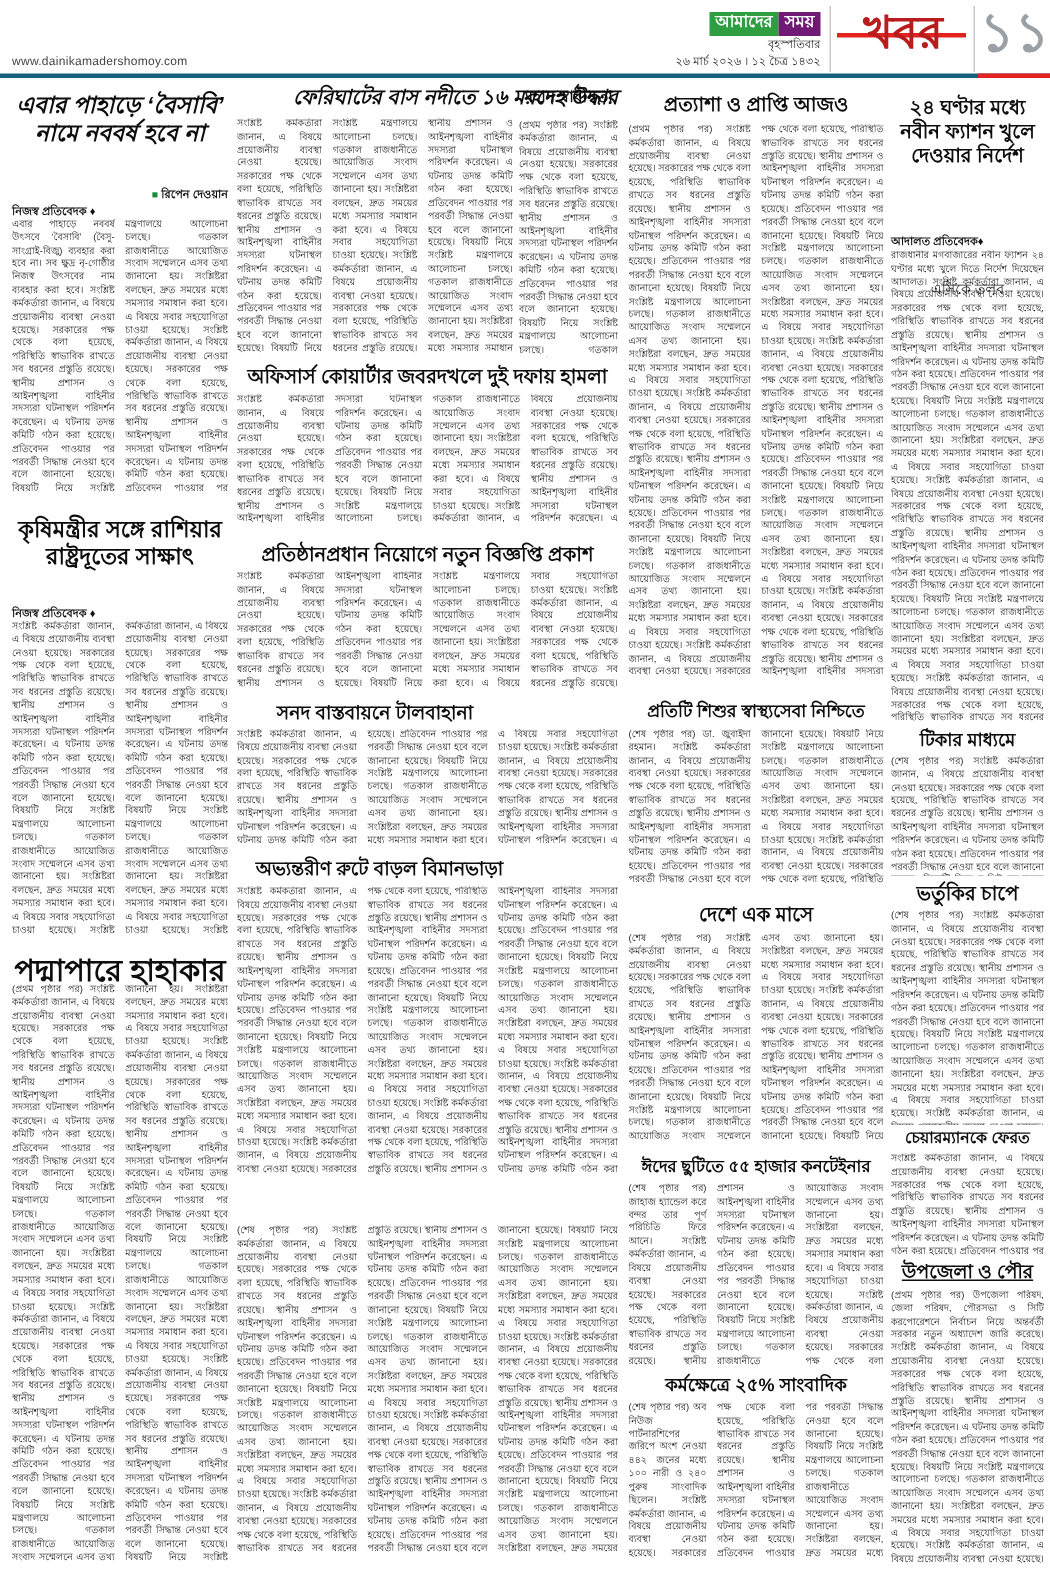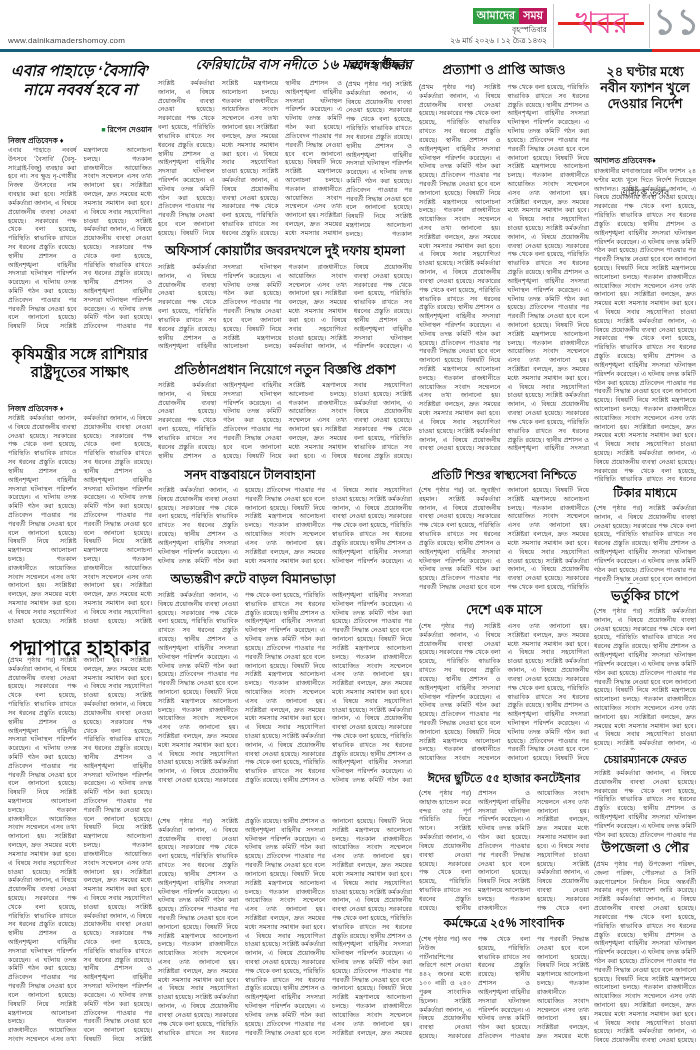--- a/index.html
+++ b/index.html
@@ -7,21 +7,21 @@
         font-family:"Liberation Sans",sans-serif;color:#111;}
   .abs{position:absolute;}
   
   .site-url{font-size:8px;color:#444;letter-spacing:.2px;}
   .rule{background:#16607c;height:3px;}
   .rule-accent{background:#e3231e;height:3px;}
   .logo-box{display:inline-block;color:#fff;font-weight:bold;font-size:11px;padding:1px 4px 2px;line-height:1.2;}
   .day{font-size:7.5px;color:#222;text-align:right;}
   .pubdate{font-size:7.5px;color:#222;text-align:right;}
   .vsep{width:1px;background:#c9c9c9;}
-  .section-title{font-size:30px;font-weight:normal;color:#ec4899;line-height:1;z-index:2;}
+  .section-title{font-size:30px;font-weight:bold;color:#b91c1c;line-height:1;z-index:2;}
   .section-redline{background:#e3231e;height:2.5px;z-index:1;}
   .pageno{font-size:36px;font-weight:bold;color:#9aa0a5;line-height:1;}
   
   .hl{font-weight:bold;color:#0d0d0d;line-height:1.22;text-align:center;}
   .hl-left{text-align:right;font-style:italic;}
   .sub{font-size:9.5px;color:#222;text-align:center;margin-top:48px;}
   .byl{font-size:7.5px;font-weight:bold;color:#111;}
   .byl-r{font-size:7.5px;font-weight:bold;color:#111;text-align:right;}
   .bullet-sq{color:#1c8a3c;font-size:7px;}
   .body{font-size:6.3px;line-height:1.4;text-align:justify;color:#1c1c1c;
@@ -29,21 +29,21 @@
   .c2{column-count:2;} .c3{column-count:3;} .c4{column-count:4;}
 </style>
 </head>
 <body>
 
 <div id="page">
 
   <div class="abs site-url" style="left:8px;top:36px;width:220px;">www.dainikamadershomoy.com</div>
 
   <div class="abs" style="left:447px;top:5px;width:100px;text-align:right;">
-    <span class="logo-box" style="background:#2f9e41;">আমাদের</span><span class="logo-box" style="background:#be185d;">সময়</span>
+    <span class="logo-box" style="background:#2f9e41;">আমাদের</span><span class="logo-box" style="background:#701a75;">সময়</span>
   </div>
   <div class="abs day" style="left:447px;top:24px;width:100px;">বৃহস্পতিবার</div>
   <div class="abs pubdate" style="left:407px;top:35px;width:140px;">২৬ মার্চ ২০২৬ । ১২ চৈত্র ১৪৩২</div>
 
   <div class="abs vsep" style="left:553px;top:4px;height:44px;"></div>
   <div class="abs section-redline" style="left:558px;top:22px;width:86px;"></div>
   <div class="abs section-title" style="left:558px;top:8px;width:88px;text-align:center;">খবর</div>
   <div class="abs vsep" style="left:649px;top:4px;height:44px;"></div>
   <div class="abs pageno" style="left:653px;top:4px;width:45px;text-align:center;">১১</div>
 
@@ -104,16 +104,16 @@
 
   <div class="abs hl" style="left:594px;top:486px;width:102px;font-size:12px;">টিকার মাধ্যমে</div>
   <div class="abs body" style="left:594px;top:504px;width:102px;height:80px;">(শেষ পৃষ্ঠার পর) সংশ্লিষ্ট কর্মকর্তারা জানান, এ বিষয়ে প্রয়োজনীয় ব্যবস্থা নেওয়া হয়েছে। সরকারের পক্ষ থেকে বলা হয়েছে, পরিস্থিতি স্বাভাবিক রাখতে সব ধরনের প্রস্তুতি রয়েছে। স্থানীয় প্রশাসন ও আইনশৃঙ্খলা বাহিনীর সদস্যরা ঘটনাস্থল পরিদর্শন করেছেন। এ ঘটনায় তদন্ত কমিটি গঠন করা হয়েছে। প্রতিবেদন পাওয়ার পর পরবর্তী সিদ্ধান্ত নেওয়া হবে বলে জানানো হয়েছে। বিষয়টি নিয়ে সংশ্লিষ্ট মন্ত্রণালয়ে আলোচনা চলছে। গতকাল রাজধানীতে আয়োজিত সংবাদ সম্মেলনে এসব তথ্য জানানো হয়। সংশ্লিষ্টরা বলছেন, দ্রুত সময়ের মধ্যে সমস্যার সমাধান করা হবে। এ বিষয়ে সবার সহযোগিতা চাওয়া হয়েছে। সংশ্লিষ্ট কর্মকর্তারা জানান, এ বিষয়ে প্রয়োজনীয় ব্যবস্থা নেওয়া হয়েছে। সরকারের পক্ষ থেকে বলা হয়েছে, পরিস্থিতি স্বাভাবিক রাখতে সব ধরনের প্রস্তুতি রয়েছে। স্থানীয় প্রশাসন ও আইনশৃঙ্খলা বাহিনীর সদস্যরা ঘটনাস্থল পরিদর্শন করেছেন। এ ঘটনায় তদন্ত কমিটি গঠন করা হয়েছে। প্রতিবেদন পাওয়ার পর পরবর্তী সিদ্ধান্ত নেওয়া হবে বলে জানানো হয়েছে। বিষয়টি নিয়ে সংশ্লিষ্ট মন্ত্রণালয়ে আলোচনা চলছে। গতকাল রাজধানীতে আয়োজিত সংবাদ সম্মেলনে এসব তথ্য জানানো হয়। সংশ্লিষ্টরা বলছেন, দ্রুত সময়ের মধ্যে সমস্যার সমাধান করা হবে। এ বিষয়ে সবার সহযোগিতা চাওয়া হয়েছে। </div>
 
   <div class="abs hl" style="left:594px;top:588px;width:102px;font-size:13px;">ভর্তুকির চাপে</div>
   <div class="abs body" style="left:594px;top:607px;width:102px;height:143px;">(শেষ পৃষ্ঠার পর) সংশ্লিষ্ট কর্মকর্তারা জানান, এ বিষয়ে প্রয়োজনীয় ব্যবস্থা নেওয়া হয়েছে। সরকারের পক্ষ থেকে বলা হয়েছে, পরিস্থিতি স্বাভাবিক রাখতে সব ধরনের প্রস্তুতি রয়েছে। স্থানীয় প্রশাসন ও আইনশৃঙ্খলা বাহিনীর সদস্যরা ঘটনাস্থল পরিদর্শন করেছেন। এ ঘটনায় তদন্ত কমিটি গঠন করা হয়েছে। প্রতিবেদন পাওয়ার পর পরবর্তী সিদ্ধান্ত নেওয়া হবে বলে জানানো হয়েছে। বিষয়টি নিয়ে সংশ্লিষ্ট মন্ত্রণালয়ে আলোচনা চলছে। গতকাল রাজধানীতে আয়োজিত সংবাদ সম্মেলনে এসব তথ্য জানানো হয়। সংশ্লিষ্টরা বলছেন, দ্রুত সময়ের মধ্যে সমস্যার সমাধান করা হবে। এ বিষয়ে সবার সহযোগিতা চাওয়া হয়েছে। সংশ্লিষ্ট কর্মকর্তারা জানান, এ বিষয়ে প্রয়োজনীয় ব্যবস্থা নেওয়া হয়েছে। সরকারের পক্ষ থেকে বলা হয়েছে, পরিস্থিতি স্বাভাবিক রাখতে সব ধরনের প্রস্তুতি রয়েছে। স্থানীয় প্রশাসন ও আইনশৃঙ্খলা বাহিনীর সদস্যরা ঘটনাস্থল পরিদর্শন করেছেন। এ ঘটনায় তদন্ত কমিটি গঠন করা হয়েছে। প্রতিবেদন পাওয়ার পর পরবর্তী সিদ্ধান্ত নেওয়া হবে বলে জানানো হয়েছে। বিষয়টি নিয়ে সংশ্লিষ্ট মন্ত্রণালয়ে আলোচনা চলছে। গতকাল রাজধানীতে আয়োজিত সংবাদ সম্মেলনে এসব তথ্য জানানো হয়। সংশ্লিষ্টরা বলছেন, দ্রুত সময়ের মধ্যে সমস্যার সমাধান করা হবে। এ বিষয়ে সবার সহযোগিতা চাওয়া হয়েছে। </div>
 
   <div class="abs hl" style="left:594px;top:753px;width:102px;font-size:10.5px;">চেয়ারম্যানকে ফেরত</div>
   <div class="abs body" style="left:594px;top:769px;width:102px;height:69px;">সংশ্লিষ্ট কর্মকর্তারা জানান, এ বিষয়ে প্রয়োজনীয় ব্যবস্থা নেওয়া হয়েছে। সরকারের পক্ষ থেকে বলা হয়েছে, পরিস্থিতি স্বাভাবিক রাখতে সব ধরনের প্রস্তুতি রয়েছে। স্থানীয় প্রশাসন ও আইনশৃঙ্খলা বাহিনীর সদস্যরা ঘটনাস্থল পরিদর্শন করেছেন। এ ঘটনায় তদন্ত কমিটি গঠন করা হয়েছে। প্রতিবেদন পাওয়ার পর পরবর্তী সিদ্ধান্ত নেওয়া হবে বলে জানানো হয়েছে। বিষয়টি নিয়ে সংশ্লিষ্ট মন্ত্রণালয়ে আলোচনা চলছে। গতকাল রাজধানীতে আয়োজিত সংবাদ সম্মেলনে এসব তথ্য জানানো হয়। সংশ্লিষ্টরা বলছেন, দ্রুত সময়ের মধ্যে সমস্যার সমাধান করা হবে। এ বিষয়ে সবার সহযোগিতা চাওয়া হয়েছে। </div>
 
-  <div class="abs hl" style="left:594px;top:841px;width:102px;font-size:12.5px;">উপজেলা ও পৌর</div>
+  <div class="abs hl" style="left:594px;top:841px;width:102px;font-size:12.5px;text-decoration:underline;">উপজেলা ও পৌর</div>
   <div class="abs body" style="left:594px;top:860px;width:102px;height:184px;">(প্রথম পৃষ্ঠার পর) উপজেলা পরিষদ, জেলা পরিষদ, পৌরসভা ও সিটি করপোরেশনে নির্বাচন নিয়ে অন্তর্বর্তী সরকার নতুন অধ্যাদেশ জারি করেছে। সংশ্লিষ্ট কর্মকর্তারা জানান, এ বিষয়ে প্রয়োজনীয় ব্যবস্থা নেওয়া হয়েছে। সরকারের পক্ষ থেকে বলা হয়েছে, পরিস্থিতি স্বাভাবিক রাখতে সব ধরনের প্রস্তুতি রয়েছে। স্থানীয় প্রশাসন ও আইনশৃঙ্খলা বাহিনীর সদস্যরা ঘটনাস্থল পরিদর্শন করেছেন। এ ঘটনায় তদন্ত কমিটি গঠন করা হয়েছে। প্রতিবেদন পাওয়ার পর পরবর্তী সিদ্ধান্ত নেওয়া হবে বলে জানানো হয়েছে। বিষয়টি নিয়ে সংশ্লিষ্ট মন্ত্রণালয়ে আলোচনা চলছে। গতকাল রাজধানীতে আয়োজিত সংবাদ সম্মেলনে এসব তথ্য জানানো হয়। সংশ্লিষ্টরা বলছেন, দ্রুত সময়ের মধ্যে সমস্যার সমাধান করা হবে। এ বিষয়ে সবার সহযোগিতা চাওয়া হয়েছে। সংশ্লিষ্ট কর্মকর্তারা জানান, এ বিষয়ে প্রয়োজনীয় ব্যবস্থা নেওয়া হয়েছে। সরকারের পক্ষ থেকে বলা হয়েছে, পরিস্থিতি স্বাভাবিক রাখতে সব ধরনের প্রস্তুতি রয়েছে। স্থানীয় প্রশাসন ও আইনশৃঙ্খলা বাহিনীর সদস্যরা ঘটনাস্থল পরিদর্শন করেছেন। এ ঘটনায় তদন্ত কমিটি গঠন করা হয়েছে। প্রতিবেদন পাওয়ার পর পরবর্তী সিদ্ধান্ত নেওয়া হবে বলে জানানো হয়েছে। বিষয়টি নিয়ে সংশ্লিষ্ট মন্ত্রণালয়ে আলোচনা চলছে। গতকাল রাজধানীতে আয়োজিত সংবাদ সম্মেলনে এসব তথ্য জানানো হয়। সংশ্লিষ্টরা বলছেন, দ্রুত সময়ের মধ্যে সমস্যার সমাধান করা হবে। এ বিষয়ে সবার সহযোগিতা চাওয়া হয়েছে। </div>
 
 </div>
 
 </body></html>

